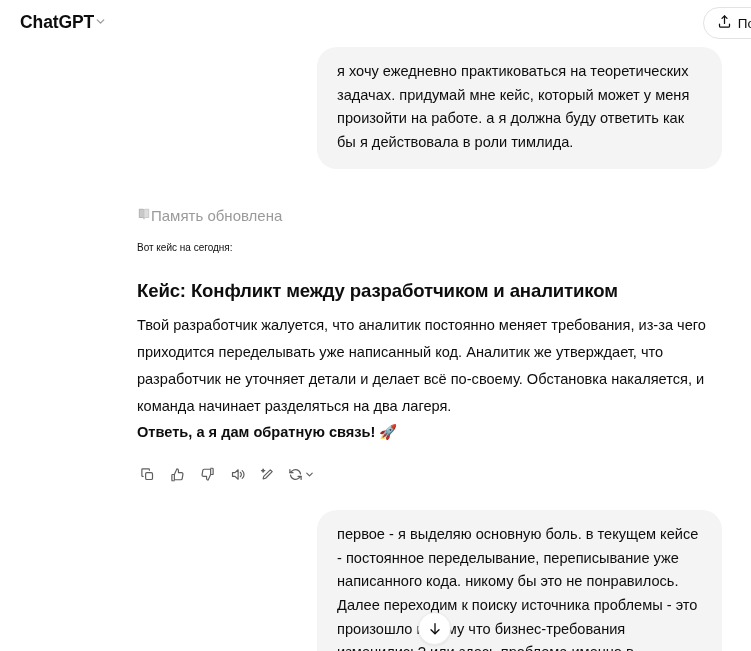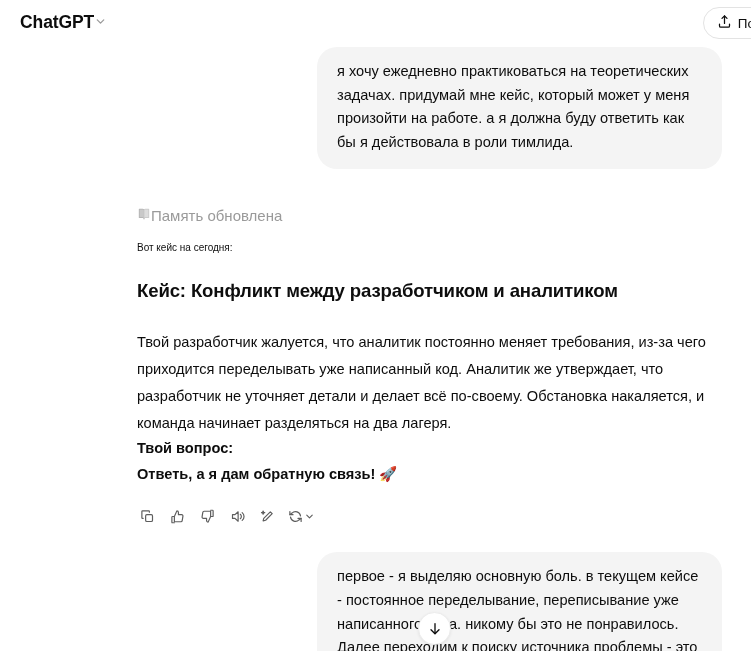--- a/index.html
+++ b/index.html
@@ -130,21 +130,21 @@
     margin-bottom: 13px;
   }
 
   .h-case {
     font-size: 18.6px;
     font-weight: 700;
     letter-spacing: -0.15px;
     line-height: 1.35;
     color: #0d0d0d;
     margin-top: 22px;
-    margin-bottom: 26px;
+    margin-bottom: 9px;
   }
 
   .p-body {
     font-size: 14.6px;
     line-height: 1.84;
     margin-bottom: 0;
     max-width: 600px;
   }
 
   .q-label {
@@ -258,21 +258,20 @@
         </span>
         <span>Память обновлена</span>
       </div>
 
       <div class="p">Вот кейс на сегодня:</div>
 
       <div class="h-case">Кейс: Конфликт между разработчиком и аналитиком</div>
 
       <div class="p-body">Твой разработчик жалуется, что аналитик постоянно меняет требования, из-за чего приходится переделывать уже написанный код. Аналитик же утверждает, что разработчик не уточняет детали и делает всё по-своему. Обстановка накаляется, и команда начинает разделяться на два лагеря.</div>
 
-      <div class="q-label">Твой вопрос:</div>
 
 
       <div class="p-feedback"><span>Ответь, а я дам обратную связь! </span><span class="emoji">🚀</span></div>
 
       <div class="actions">
 
         <button class="act">
           <span>
             <svg width="15" height="15" viewBox="0 0 24 24" fill="none" stroke="currentColor" stroke-width="1.9" stroke-linecap="round" stroke-linejoin="round">
               <rect x="9" y="9" width="11" height="11" rx="2"></rect>

